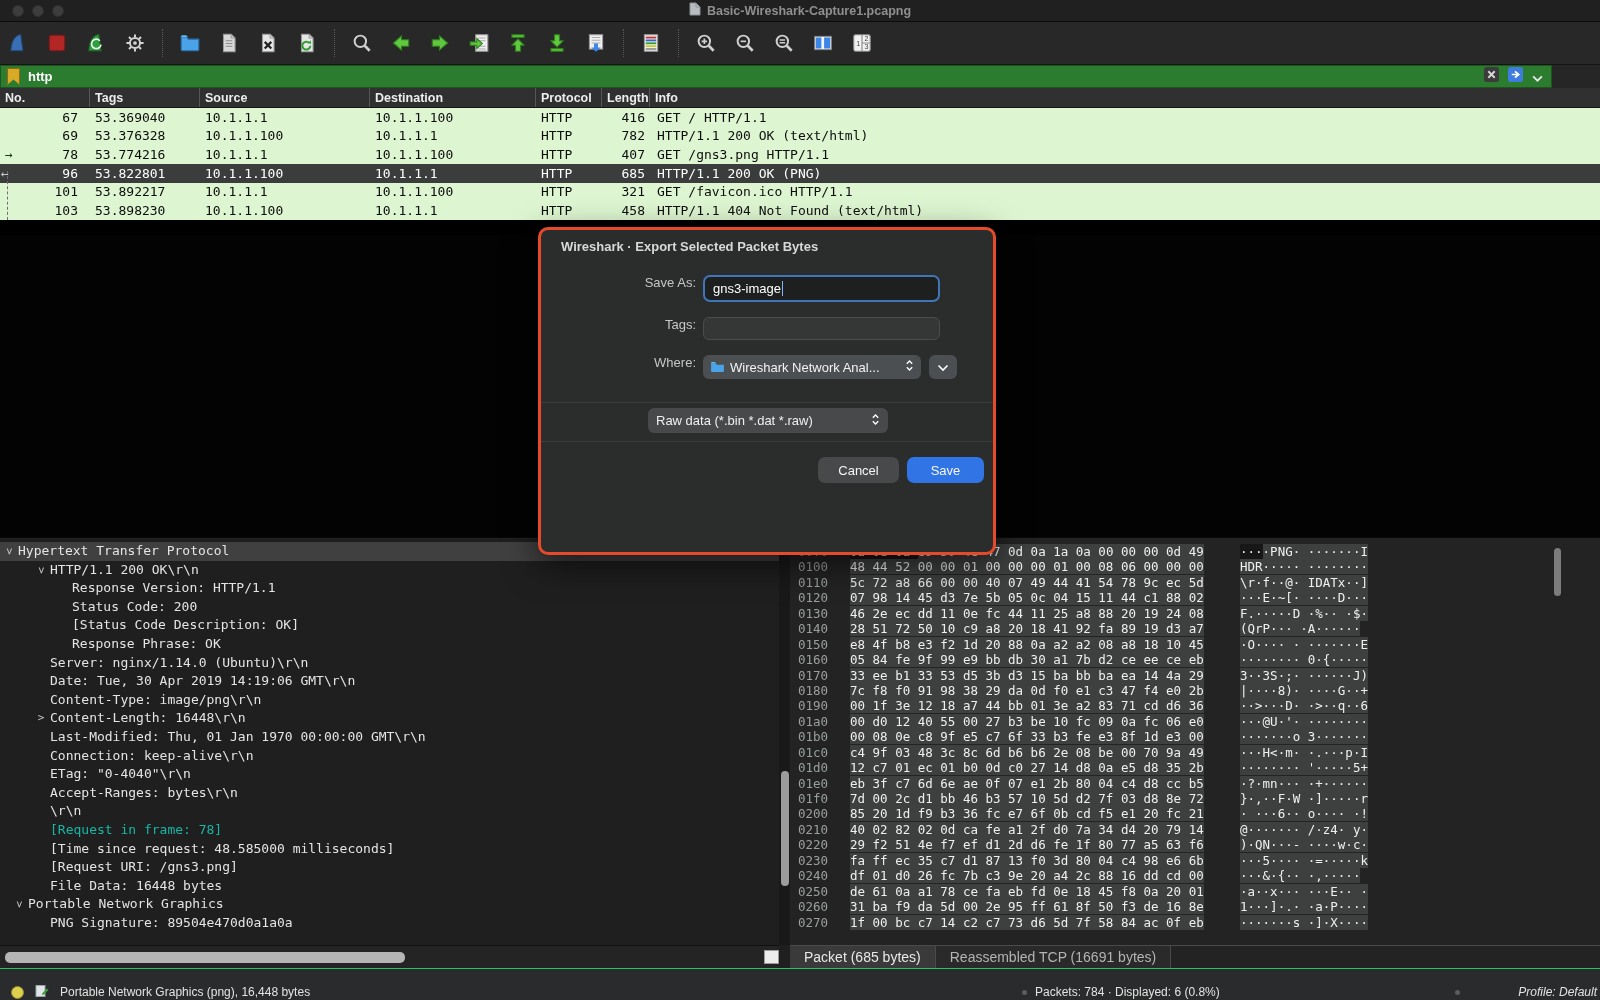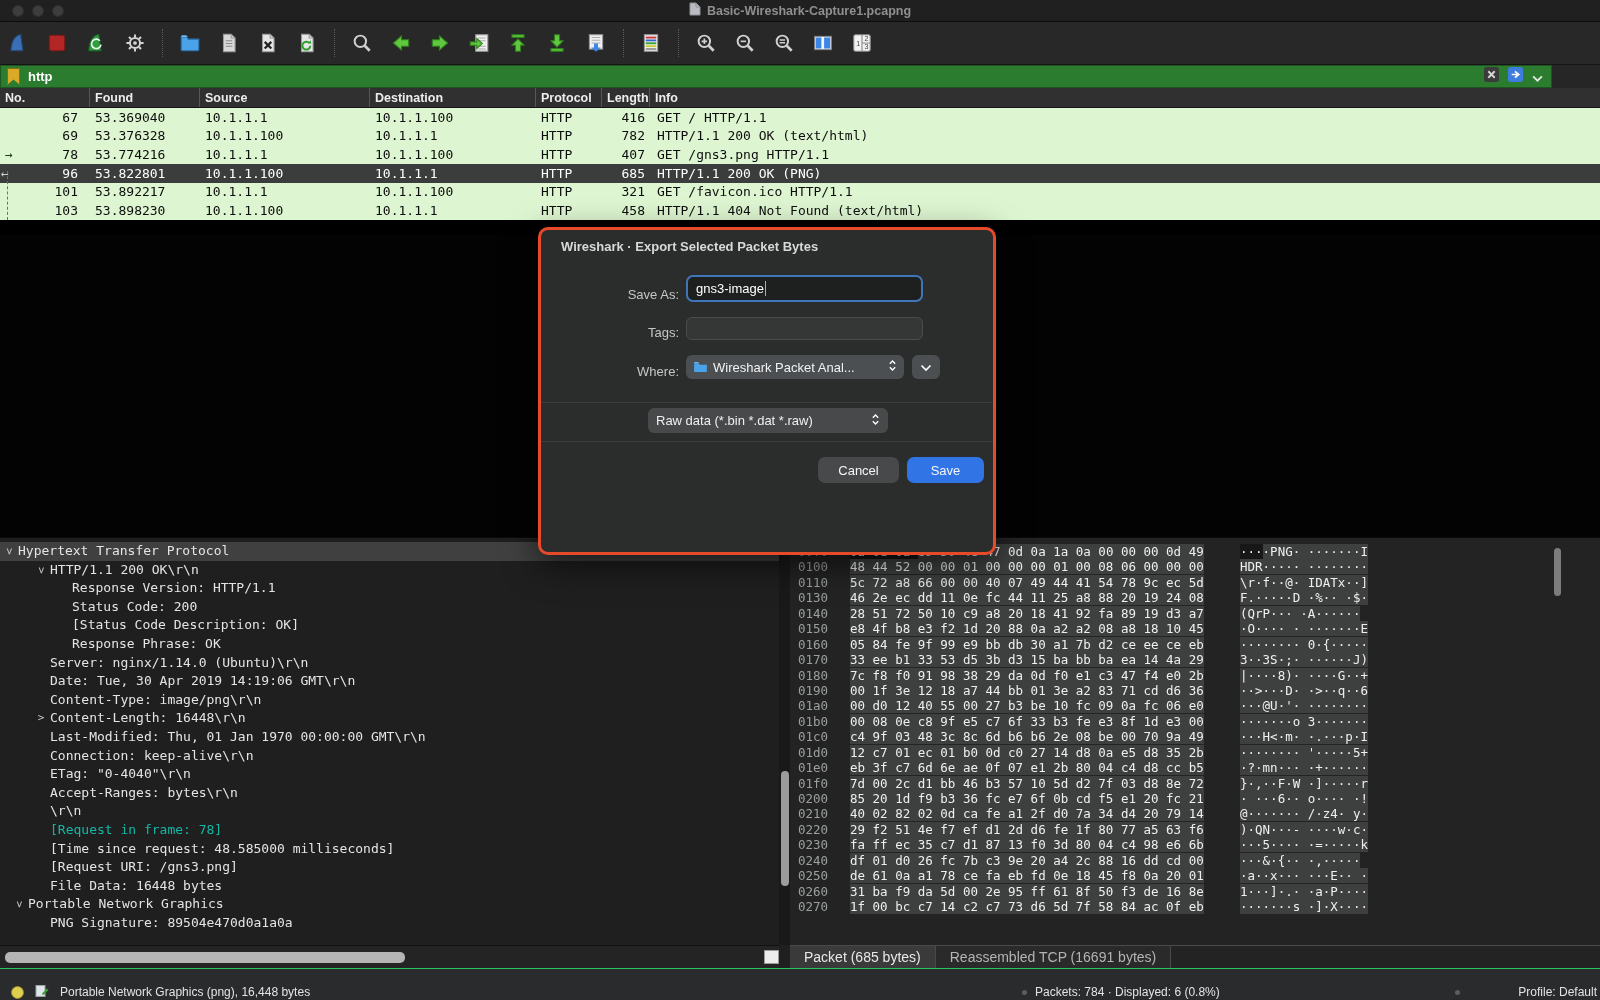--- a/index.html
+++ b/index.html
@@ -74,26 +74,26 @@
   .tabsrow { position:absolute; left:0; right:0; bottom:0; height:23px; border-top:1px solid #4a4a4a; background:#232323; display:flex; }
   .btab { height:100%; padding:0 14px; display:flex; align-items:center; font-size:14px; color:#b4b4b4; border-right:1px solid #4a4a4a; background:#2a2a2a; white-space:nowrap; }
   .btab.active { background:#3a3a3a; color:#e8e8e8; }
 
   
   .statusbar { height:47px; background:#2a2b2d; border-top:1px solid #22c55e; position:relative; display:flex; align-items:center; color:#e3e3e3; font-size:12px; }
   .sb-left { display:flex; align-items:center; gap:11px; margin-left:11px; }
   .expert-dot { width:13px; height:13px; border-radius:50%; background:#ded04f; border:1px solid #97882f; }
   .sb-dot { width:5px; height:5px; border-radius:50%; background:#5d5d5d; position:absolute; top:21px; }
   .sb-packets { position:absolute; left:1035px; }
-  .sb-profile { position:absolute; right:3px; }
+  .sb-profile { position:absolute; right:3px;font-style:italic; }
 
   
   .dialog { position:absolute; left:538px; top:227px; width:458px; height:328px; background:#2b2d2c; border:3px solid #e64a2b; border-radius:10px; box-shadow:0 10px 34px rgba(0,0,0,.6); z-index:50; }
   .dlg-title { position:absolute; left:20px; top:9px; font-size:13px; font-weight:700; color:#d8d8d8; }
-  .drow { position:absolute; left:0; display:flex; align-items:flex-end; }
+  .drow { position:absolute; left:17px; display:flex; align-items:flex-start; }
   .dlabel { flex:0 0 138px; text-align:right; color:#c6c6c6; font-size:13px; }
   .dfield { margin-left:7px; width:237px; display:flex; align-items:center; padding:0 8px; color:#fff; font-size:13px; }
   .savefield { height:27px; background:#1e2020; border:2.5px solid #4076b9; border-radius:7px; }
   .caret { width:1.5px; height:15px; background:#86b4f7; margin-left:1px; }
   .tagsfield { height:23px; background:rgba(255,255,255,0.05); border:1px solid #4c4c4c; border-radius:6px; }
   .popup { margin-left:7px; width:218px; height:24px; background:#4c4f52; border-radius:6px; display:flex; align-items:center; padding:0 7px; color:#f2f2f2; font-size:13px; gap:5px; }
   .popup .lbl { overflow:hidden; white-space:nowrap; }
   .updown { margin-left:auto; }
   .discbtn { margin-left:8px; width:28px; height:24px; background:#4c4f52; border-radius:6px; display:flex; align-items:center; justify-content:center; }
   .dsep { position:absolute; left:0; right:0; height:1px; background:#3b3d3c; }
@@ -284,21 +284,21 @@
           </svg></span>
       <span><svg viewBox="0 0 10 6" width="11" height="7">
             <path d="M1 1l4 4 4-4" stroke="#e8e8e8" stroke-width="1.6" fill="none"></path>
           </svg></span>
     </div>
   </div>
 </div>
 
 <div class="phead">
     <div class="phc c-no">No.</div>
-    <div class="phc c-time">Found</div>
+    <div class="phc c-time">Tags</div>
     <div class="phc c-src">Source</div>
     <div class="phc c-dst">Destination</div>
     <div class="phc c-proto">Protocol</div>
     <div class="phc c-len">Length</div>
     <div class="phc c-info">Info</div>
   </div>
 <div class="plist">
 
 <div class="prow">
       <div class="pc c-no">67</div>
@@ -465,20 +465,25 @@
           <span class="hoff">0100</span>
           <span class="hhex"><span class="hhl">48 44 52 00 00 01 00 00  00 01 00 08 06 00 00 00</span></span>
           <span class="hascii"><span class="hhl">HDR····· ········</span></span>
         </div>
         <div class="hrow">
           <span class="hoff">0110</span>
           <span class="hhex"><span class="hhl">5c 72 a8 66 00 00 40 07  49 44 41 54 78 9c ec 5d</span></span>
           <span class="hascii"><span class="hhl">\r·f··@· IDATx··]</span></span>
         </div>
         <div class="hrow">
+          <span class="hoff">0120</span>
+          <span class="hhex"><span class="hhl">07 98 14 45 d3 7e 5b 05  0c 04 15 11 44 c1 88 02</span></span>
+          <span class="hascii"><span class="hhl">···E·~[· ····D···</span></span>
+        </div>
+        <div class="hrow">
           <span class="hoff">0130</span>
           <span class="hhex"><span class="hhl">46 2e ec dd 11 0e fc 44  11 25 a8 88 20 19 24 08</span></span>
           <span class="hascii"><span class="hhl">F.·····D ·%·· ·$·</span></span>
         </div>
         <div class="hrow">
           <span class="hoff">0140</span>
           <span class="hhex"><span class="hhl">28 51 72 50 10 c9 a8 20  18 41 92 fa 89 19 d3 a7</span></span>
           <span class="hascii"><span class="hhl">(QrP···  ·A······</span></span>
         </div>
         <div class="hrow">
@@ -616,21 +621,21 @@
     <div class="dfield tagsfield"></div>
   </div>
 
   <div class="drow" style="top:125px;">
     <div class="dlabel">Where:</div>
     <div class="popup">
       <span><svg viewBox="0 0 16 12" width="15" height="11">
             <path d="M1 2.5h5l1.2 1.5H15v7a1 1 0 0 1-1 1H2a1 1 0 0 1-1-1Z" fill="#4aa3e8"></path>
             <path d="M1 2.5V2a1 1 0 0 1 1-1h3.2L6.5 2.5Z" fill="#6db8f0"></path>
           </svg></span>
-      <span class="lbl">Wireshark Packet Anal...</span>
+      <span class="lbl">Wireshark Network Anal...</span>
       <span class="updown"><svg viewBox="0 0 10 14" width="9" height="13">
             <path d="M2 5L5 2l3 3" stroke="#fff" stroke-width="1.5" fill="none"></path>
             <path d="M2 9l3 3 3-3" stroke="#fff" stroke-width="1.5" fill="none"></path>
           </svg></span>
     </div>
     <div class="discbtn">
       <span><svg viewBox="0 0 12 8" width="12" height="8">
             <path d="M1.5 1.5L6 6l4.5-4.5" stroke="#fff" stroke-width="1.6" fill="none"></path>
           </svg></span>
     </div>

